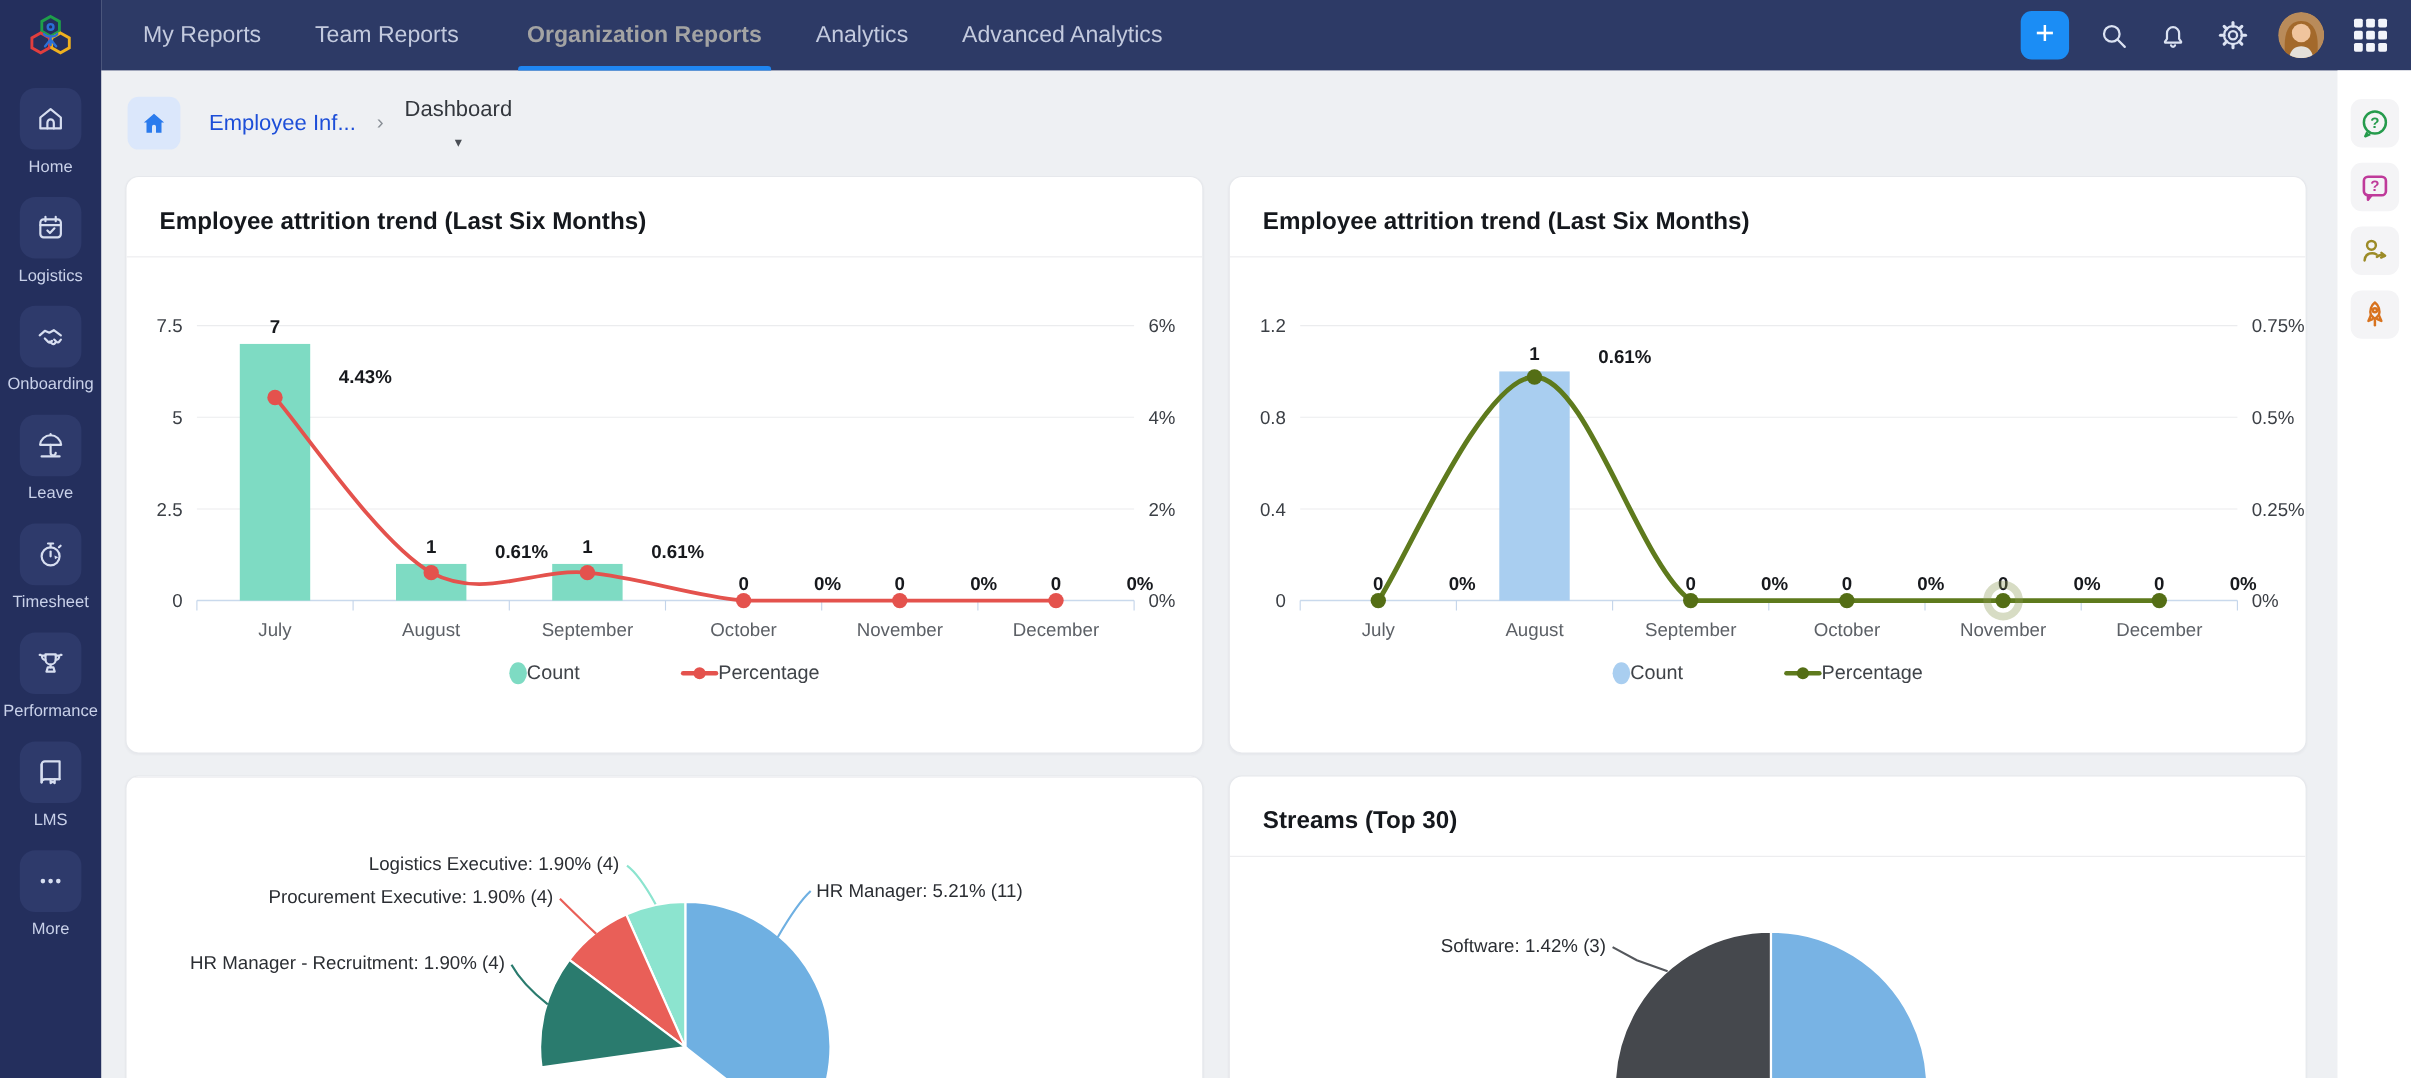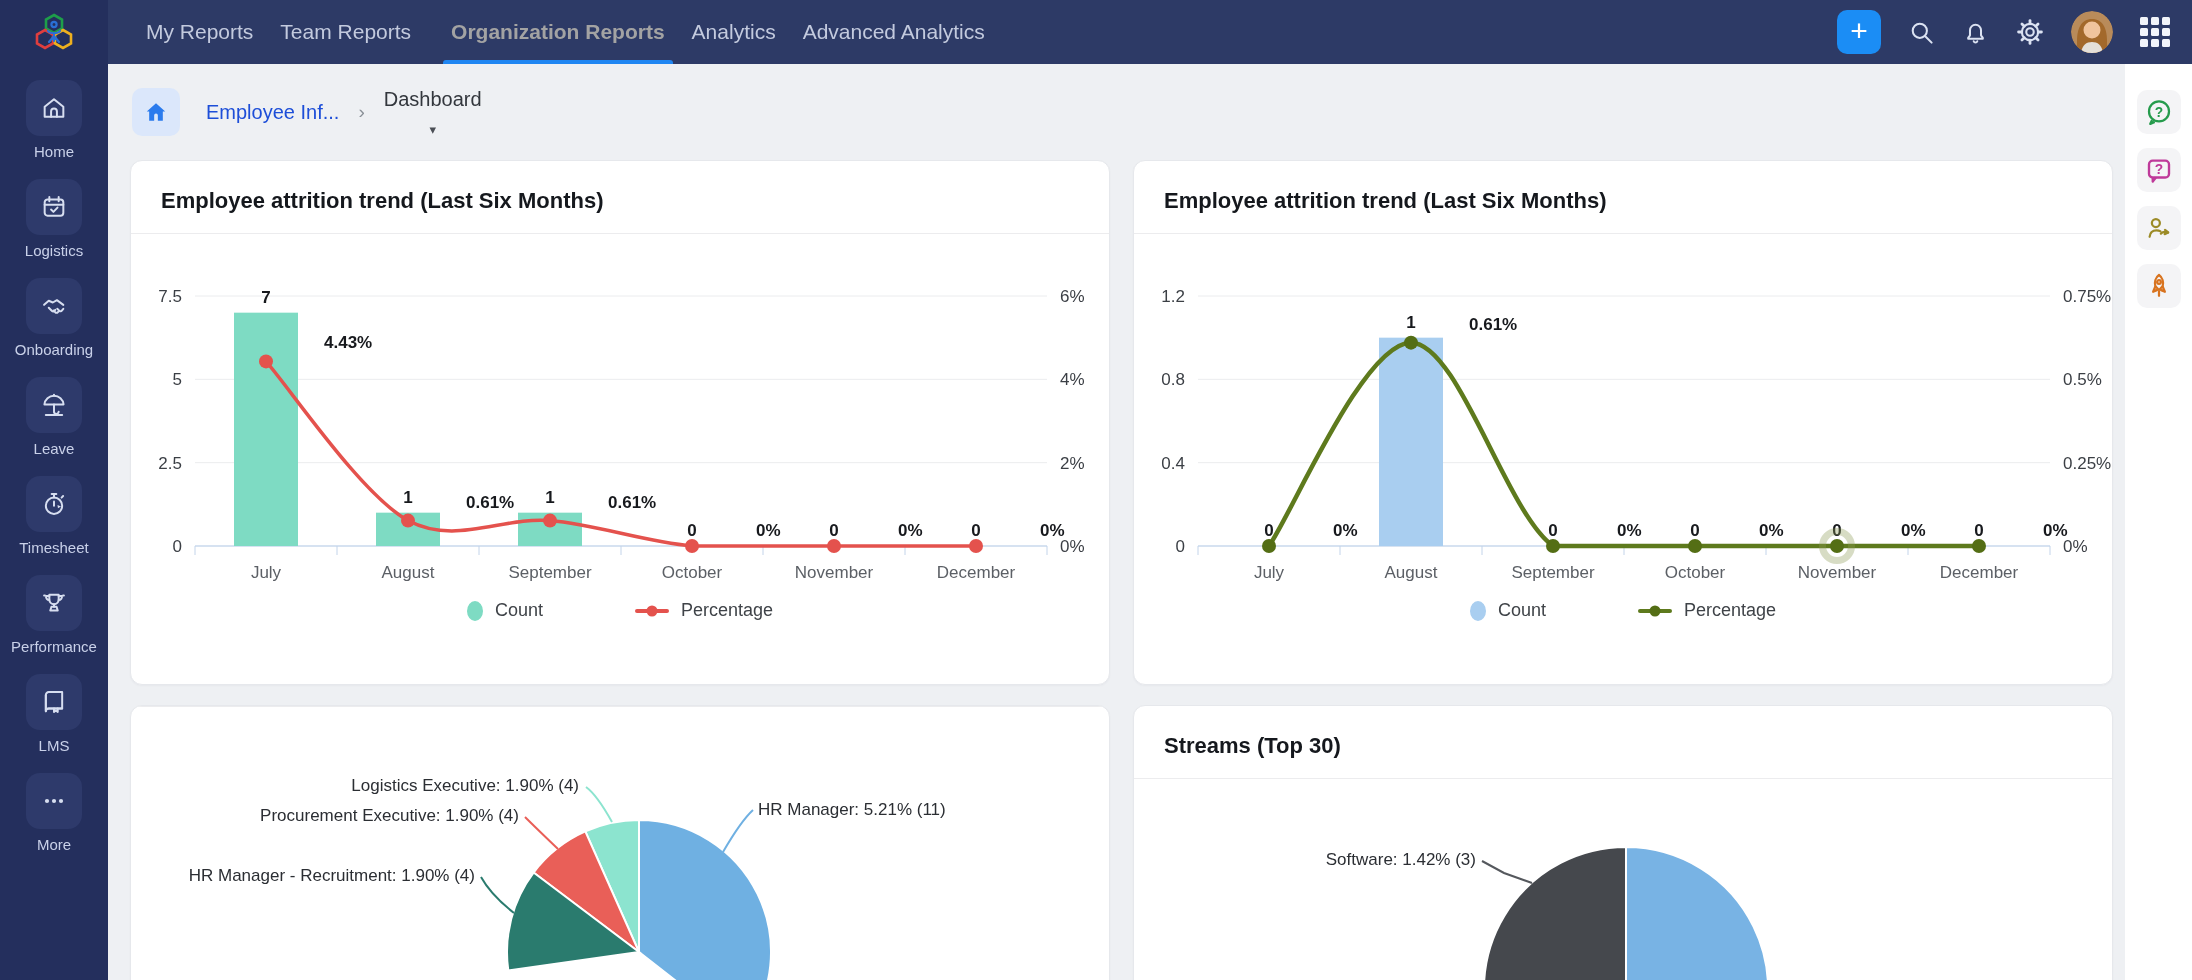--- a/index.html
+++ b/index.html
@@ -1,32 +1,32 @@
 <!DOCTYPE html>
 <html><head>
 <meta charset="utf-8">
 <style>
   * { margin:0; padding:0; box-sizing:border-box; }
   html,body { width:2192px; height:980px; overflow:hidden; }
   body { font-family:"Liberation Sans", sans-serif; background:#eef0f3; }
   .app { width:2192px; height:980px; display:flex; overflow:hidden; }
 
   
-  .sidebar { width:108px; background:#242f5d; display:flex; flex-direction:column; align-items:center; flex-shrink:0; }
+  .sidebar { width:92px; background:#242f5d; display:flex; flex-direction:column; align-items:center; flex-shrink:0; }
   .logo-box { height:64px; display:flex; align-items:center; justify-content:center; width:100%; }
   .side-nav { display:flex; flex-direction:column; align-items:center; padding-top:16px; }
   .side-item { display:flex; flex-direction:column; align-items:center; margin-bottom:19px; cursor:pointer; }
   .side-tile { width:56px; height:56px; background:#2e3a6b; border-radius:14px; display:flex; align-items:center; justify-content:center; }
   .side-label { font-size:15px; color:#c9d1e9; margin-top:7px; }
   .side-ic { stroke:#d7def0; fill:none; stroke-width:1.7; stroke-linecap:round; stroke-linejoin:round; }
 
   
   .main { flex:1; display:flex; flex-direction:column; min-width:0; }
   .topbar { height:64px; background:#2d3a66; display:flex; align-items:center; padding:0 22px 0 38px; flex-shrink:0; }
-  .tabs { display:flex; gap:27px; height:100%; align-items:center; }
+  .tabs { display:flex; gap:49px; height:100%; align-items:center; }
   .tab { position:relative; height:100%; display:flex; align-items:center; font-size:21px; color:#c3cade; cursor:pointer; white-space:nowrap; }
   .tab.active { color:#a3a3a3; font-weight:700;margin-left:13px; }
   .tab.active::after { content:""; position:absolute; left:-8px; right:-8px; bottom:0; height:4px; background:#1f86f2; border-radius:3px 3px 0 0; }
   .top-actions { margin-left:auto; display:flex; align-items:center; gap:27px; }
   .plus-btn { width:44px; height:44px; border-radius:10px; background:#1b8df5; color:#fff; font-size:30px; font-weight:400; display:flex; align-items:center; justify-content:center; cursor:pointer; line-height:1; padding-bottom:3px; }
   .top-ic { stroke:#dbe2f2; fill:none; stroke-width:1.8; stroke-linecap:round; stroke-linejoin:round; cursor:pointer; }
   .avatar { width:42px; height:42px; border-radius:50%; overflow:hidden; cursor:pointer; flex-shrink:0; }
   .grid-ic { display:grid; grid-template-columns:repeat(3,8px); grid-template-rows:repeat(3,8px); gap:3px; cursor:pointer; }
   .grid-ic i { background:#f2f4fa; border-radius:1.5px; }
 
@@ -41,21 +41,21 @@
   .crumb-page { font-size:20px; color:#33373d; cursor:pointer; display:flex; align-items:center; gap:11px;flex-direction:column; }
   .caret { font-size:13px; color:#4a4e55; }
 
   
   .cards { display:grid; grid-template-columns:980px 980px; grid-template-rows:525px 560px; column-gap:23px; row-gap:20px; padding:0 22px; }
   .card { background:#fff; border:1px solid #e6e8ec; border-radius:12px; box-shadow:0 1px 2px rgba(40,50,70,.04); overflow:hidden; }
   .card-title { font-size:22px; font-weight:700; color:#15181d; padding:27px 30px 19px; }
   .card-div { height:1px; background:#ececee; }
   .chart-wrap { padding-top:2px; }
   .legend { display:flex; justify-content:center; align-items:center; gap:92px; margin-top:8px; }
-  .legend-item { display:flex; align-items:center; gap:12px; font-size:18px; color:#3f4348; cursor:pointer; }
+  .legend-item { display:flex; align-items:center; font-size:18px; color:#3f4348; cursor:pointer; }
   .lg-bar { width:16px; height:20px; border-radius:50%; }
   .lg-line { position:relative; width:34px; height:4px; border-radius:2px; }
   .lg-line i { position:absolute; left:50%; top:50%; width:11px; height:11px; border-radius:50%; transform:translate(-50%,-50%); }
 
   svg text { font-family:"Liberation Sans", sans-serif; }
 
   
   .right-rail { width:67px; background:#ffffff; flex-shrink:0; display:flex; flex-direction:column; align-items:center; padding-top:26px; gap:14px; }
   .rail-tile { width:44px; height:44px; background:#f4f4f6; border-radius:10px; display:flex; align-items:center; justify-content:center; cursor:pointer; }
 </style>

